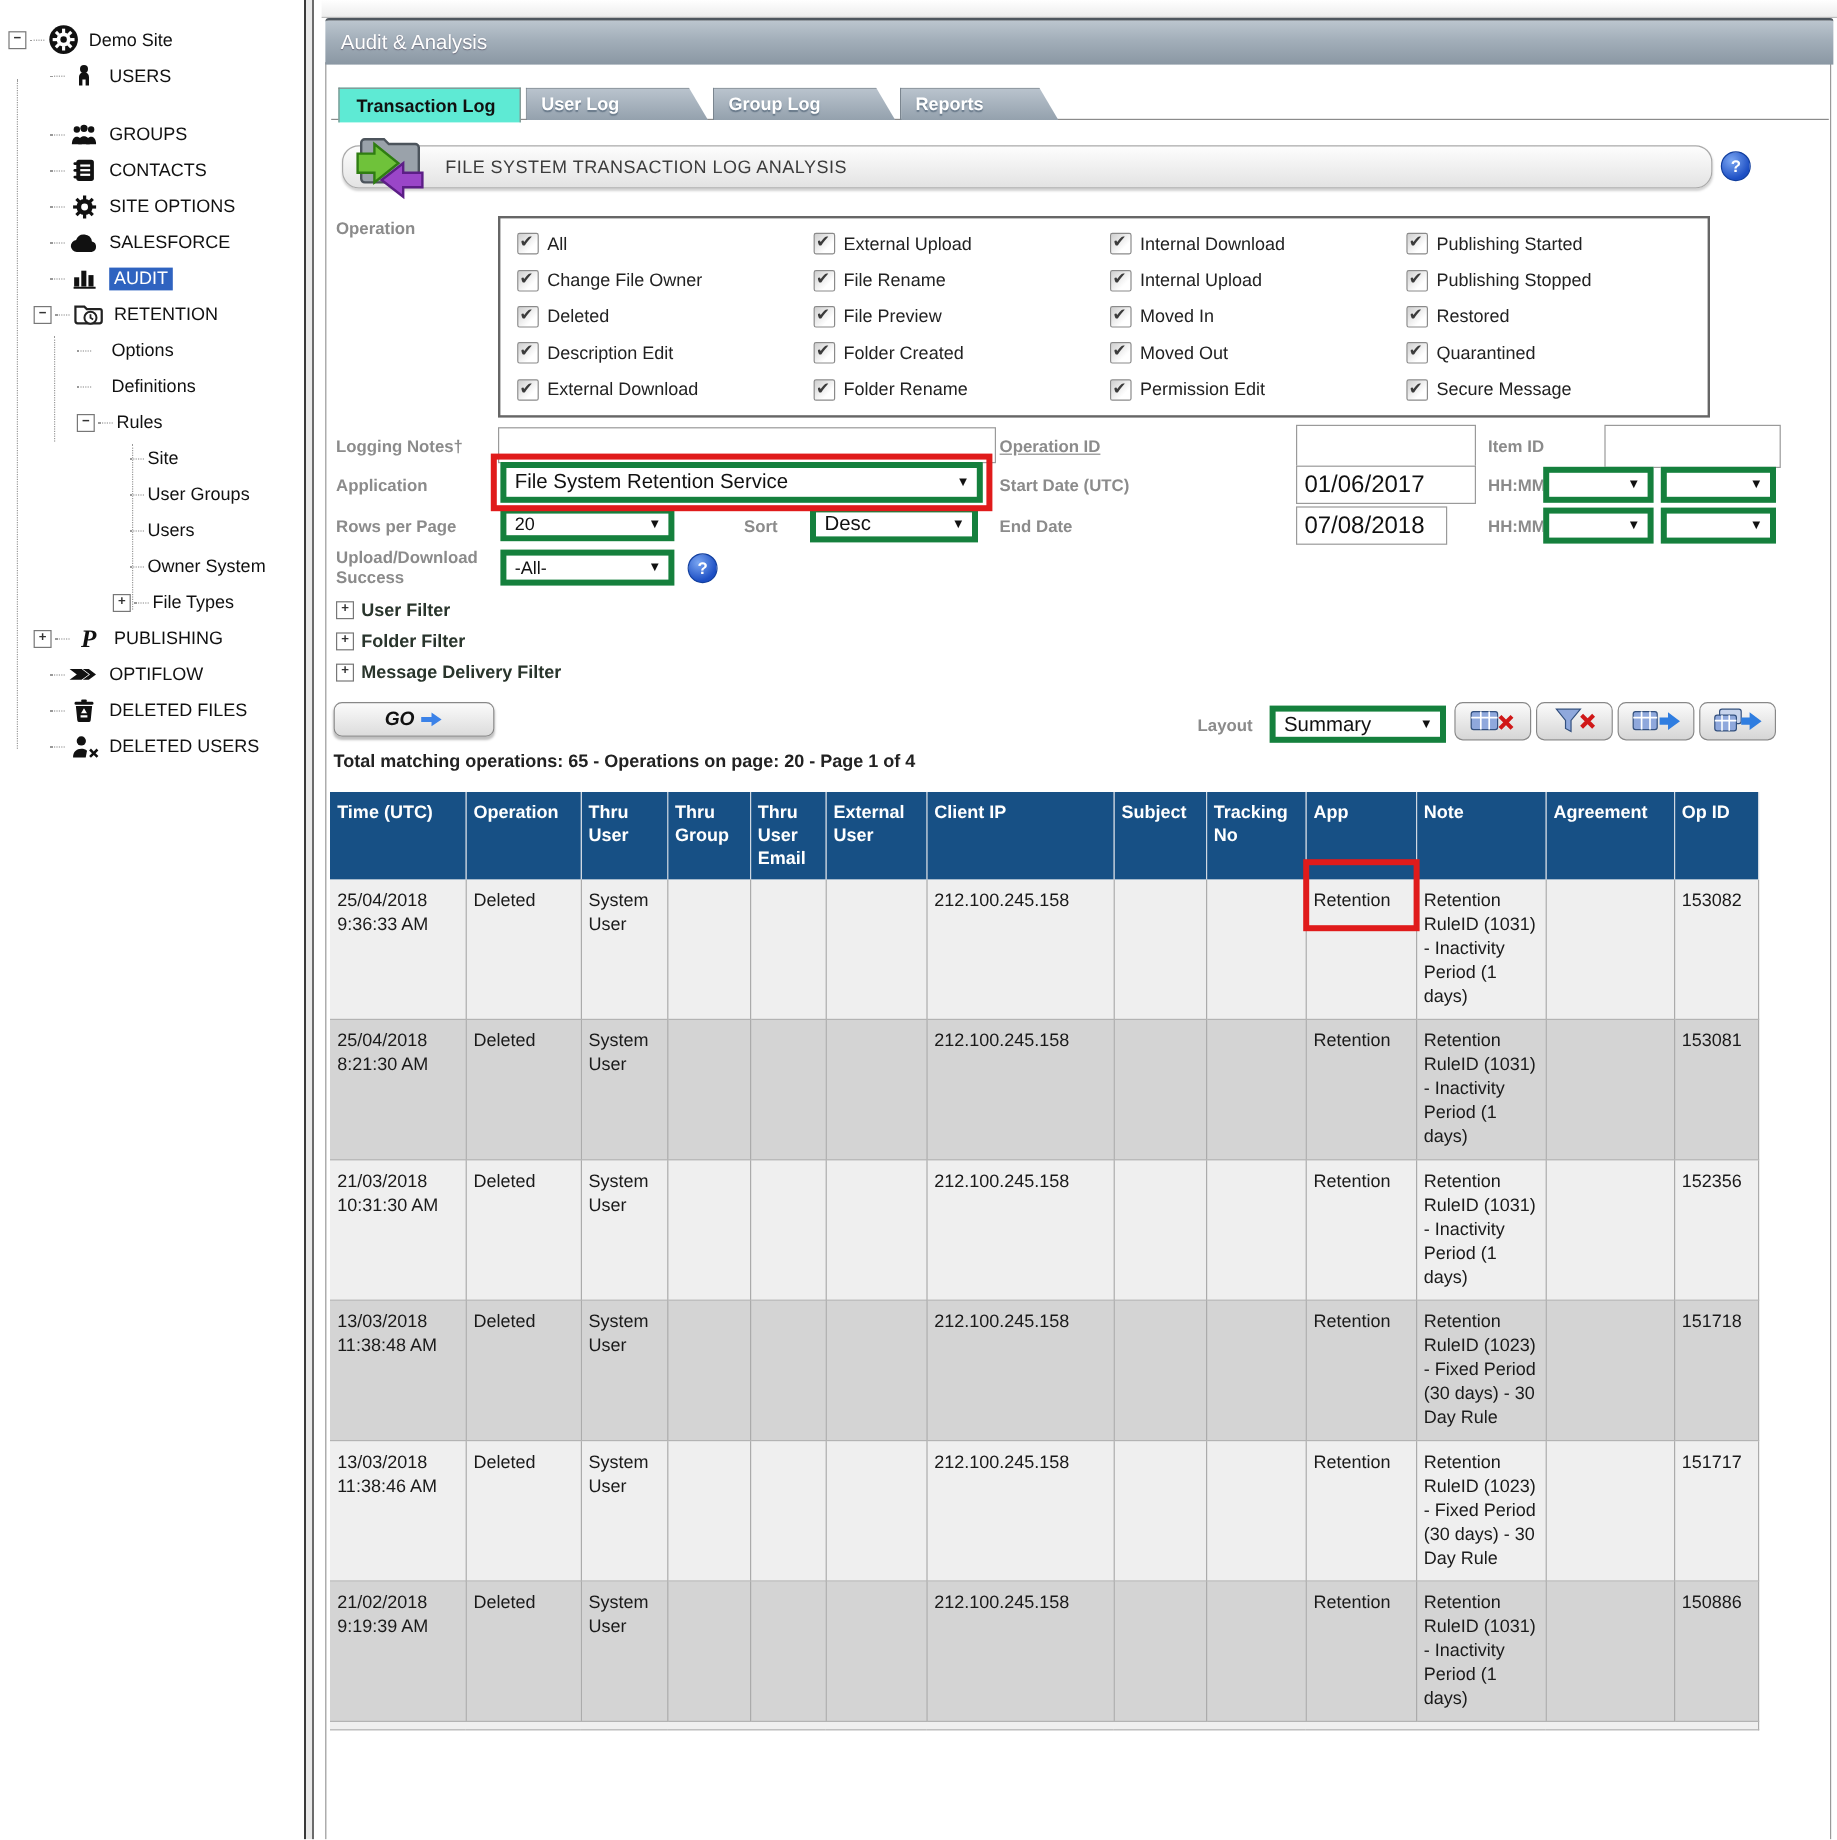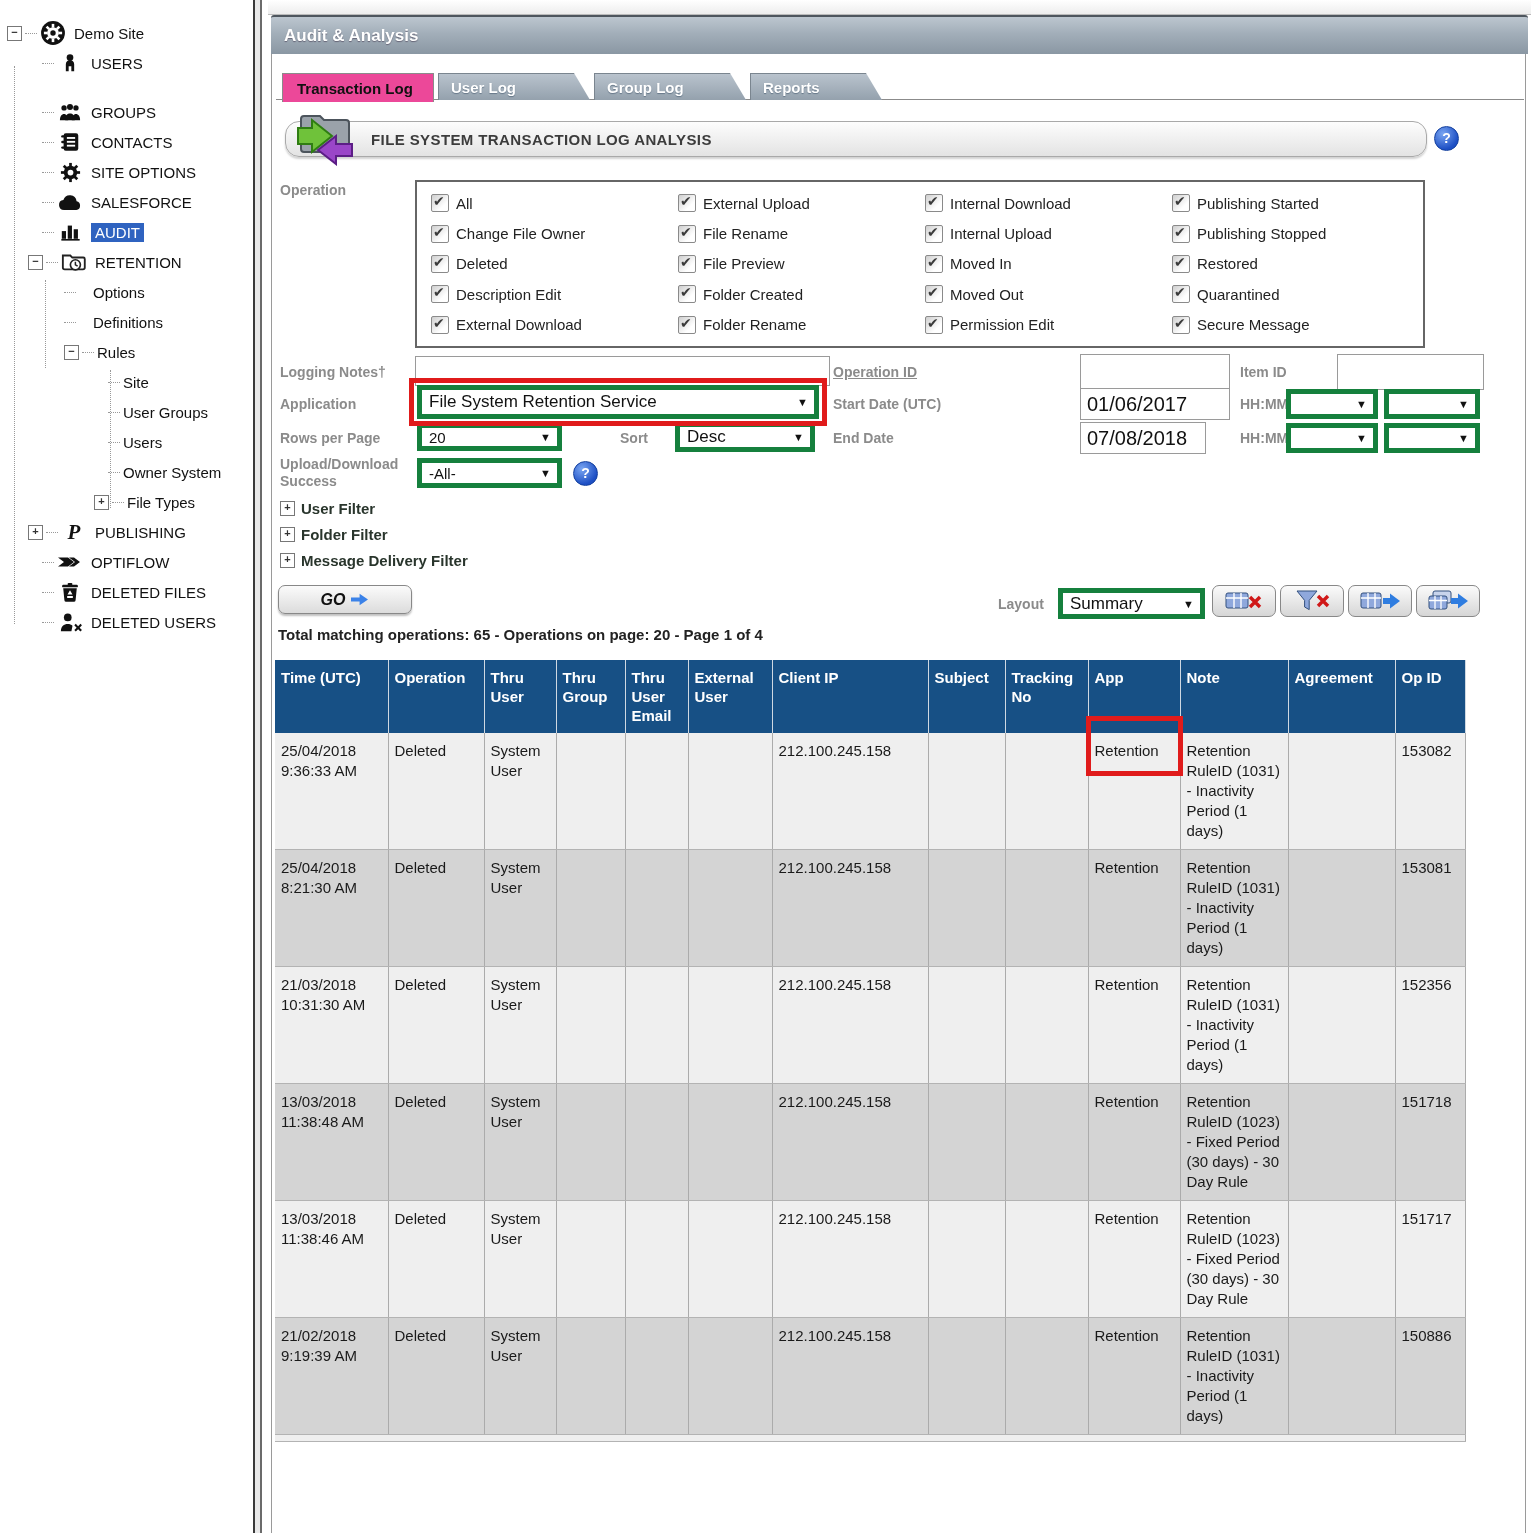--- a/index.html
+++ b/index.html
@@ -22,39 +22,39 @@
   .divider{position:absolute;left:252px;top:0;width:11px;height:1533px;
            background:linear-gradient(to right,#fff 0,#fff 1px,#3a3a3a 1px,#3a3a3a 3px,#e9e9e9 3px,#e9e9e9 8px,#6b6b6b 8px,#6b6b6b 10px,#fff 10px);}
 
   
   .main{position:absolute;left:268px;top:0;width:1263px;height:1533px;}
   .topstrip{position:absolute;left:0;top:0;width:1263px;height:14px;
             background:linear-gradient(to bottom,#ffffff,#ededed);border-bottom:1px solid #bbb;}
   .titlebar{position:absolute;left:3px;top:15px;width:1257px;height:37px;border-radius:3px 3px 0 0;
             background:linear-gradient(to bottom,#bcc6cf 0%,#a2aeb9 45%,#8a97a3 100%);
             border-top:2px solid #4e565e;display:flex;align-items:center;}
-  .titlebar span{color:#fff;font-size:17px;font-weight:bold;padding-left:13px;text-shadow:0 1px 1px #667;}
+  .titlebar span{color:#fff;font-size:17px;font-weight:normal;padding-left:13px;text-shadow:0 1px 1px #667;}
   .content-frame{position:absolute;left:3px;top:52px;width:1255px;height:1481px;background:#fff;
                  border:1px solid #9a9a9a;border-bottom:none;box-sizing:border-box;}
 
   
   .tabstrip-line{position:absolute;left:8px;top:99px;width:1248px;height:1px;background:#8b8b8b;z-index:2;}
   .tab{position:absolute;top:73px;height:27px;display:flex;align-items:center;justify-content:flex-start;
        font-size:15px;font-weight:bold;z-index:3;cursor:pointer;box-sizing:border-box;}
   .tab-inactive{background:linear-gradient(to bottom,#b9c3cd,#94a1ad);color:#fff;text-shadow:0 1px 1px #678;
        clip-path:polygon(0 0,calc(100% - 16px) 0,100% 100%,0 100%);border-top:1px solid #7a858f;border-left:1px solid #7a858f;
        padding:0 24px 0 12px;}
-  .tab-active{background:#ec4899;color:#111;border:1px solid #8b8b8b;border-bottom:none;height:29px;
+  .tab-active{background:#5eead4;color:#111;border:1px solid #8b8b8b;border-bottom:none;height:29px;
        padding:0 14px;z-index:4;}
 
   
   .banner{position:absolute;left:17px;top:121px;width:1140px;height:34px;border:1px solid #a9a9a9;border-radius:14px;
           background:linear-gradient(to bottom,#fdfdfd,#e3e3e3);box-shadow:0 2px 2px rgba(0,0,0,.18);}
   .banner-label{position:absolute;left:103px;top:125px;height:28px;display:flex;align-items:center;
-          font-size:15px;font-weight:bold;color:#3c3c3c;letter-spacing:.4px;}
+          font-size:15px;font-weight:normal;color:#3c3c3c;letter-spacing:.4px;}
   .banner-icons{position:absolute;left:22px;top:108px;width:76px;height:58px;z-index:5;}
   .help-circle{width:23px;height:23px;border-radius:50%;background:radial-gradient(circle at 35% 30%,#7aa6f2,#1d4fc4 70%);
           border:1px solid #123f9e;color:#fff;font:bold 14px/23px "Liberation Sans",sans-serif;text-align:center;cursor:pointer;}
   .help-banner{position:absolute;left:1166px;top:126px;}
 
   
   .glabel{position:absolute;font-size:14px;font-weight:bold;color:#8b8b8b;}
   .op-box{position:absolute;left:147px;top:180px;width:1010px;height:168px;border:2px solid #666;box-sizing:border-box;
           display:grid;grid-template-columns:repeat(4,1fr);grid-auto-flow:column;grid-template-rows:repeat(5,1fr);
           padding:6px 4px 6px 14px;}

